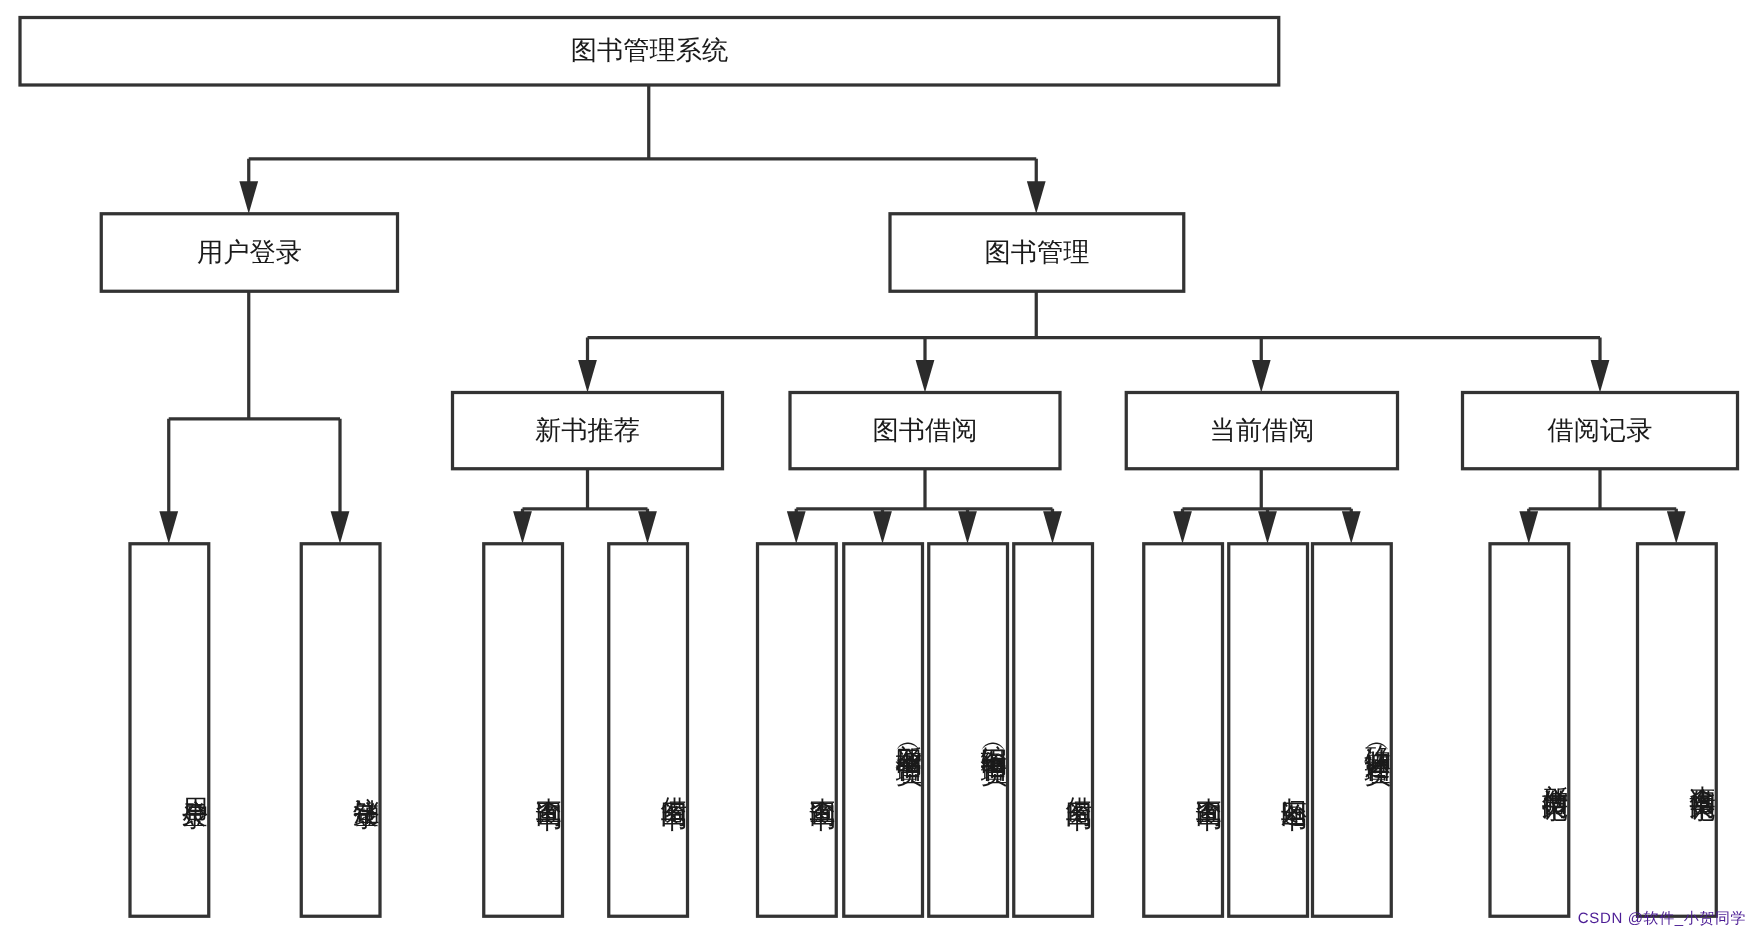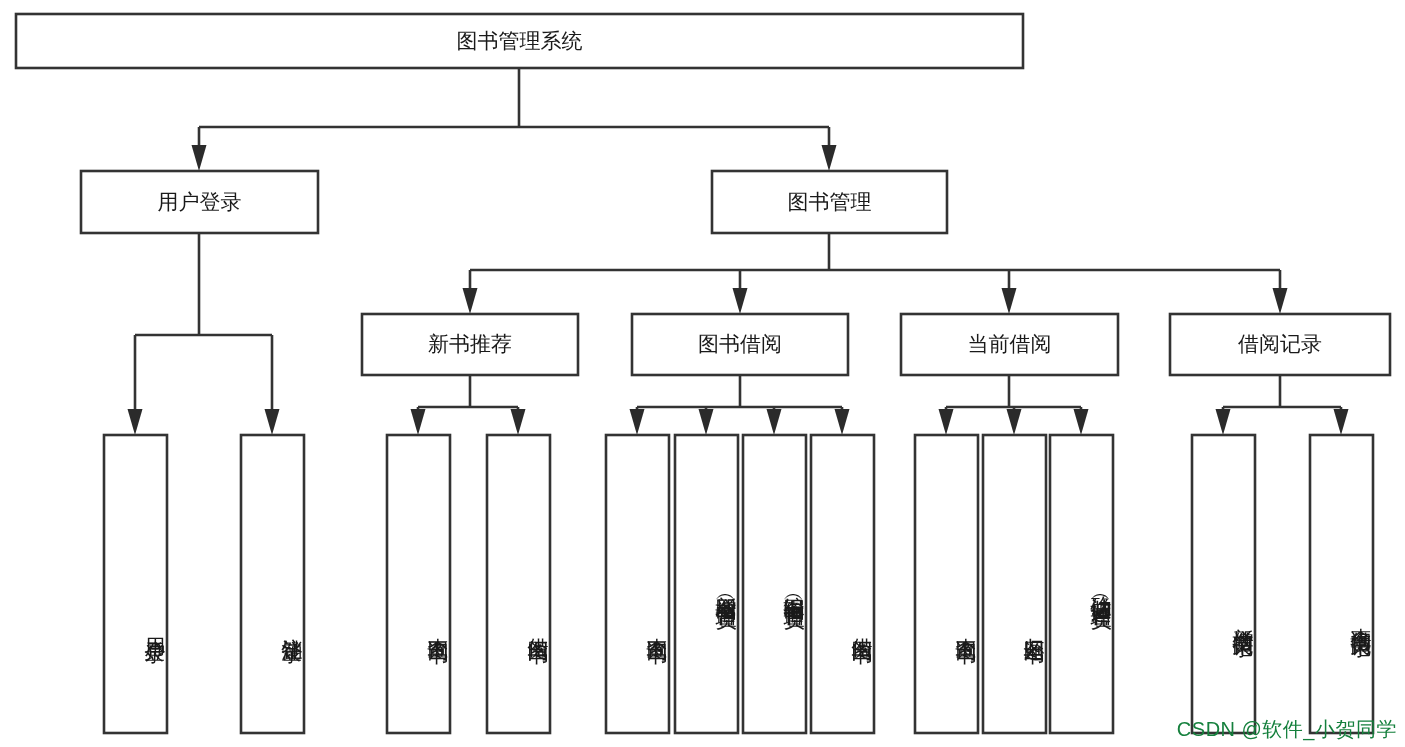--- a/index.html
+++ b/index.html
@@ -60,22 +60,22 @@
     pointer-events: none;
     display: flex;
     align-items: flex-start;
     justify-content: center;
   }
   .watermark {
     position: absolute;
     right: 8px;
     bottom: 4px;
     font-family: "Liberation Sans", "DejaVu Sans", sans-serif;
-    font-size: 20px;
-    color: #15803d;
+    font-size: 12px;
+    color: #4c1d95;
     white-space: nowrap;
     letter-spacing: 0.5px;
   }
 </style>
 </head>
 <body>
 
 <div id="diagram-root">
 
   <svg class="flow" viewBox="0 0 1405 747">

